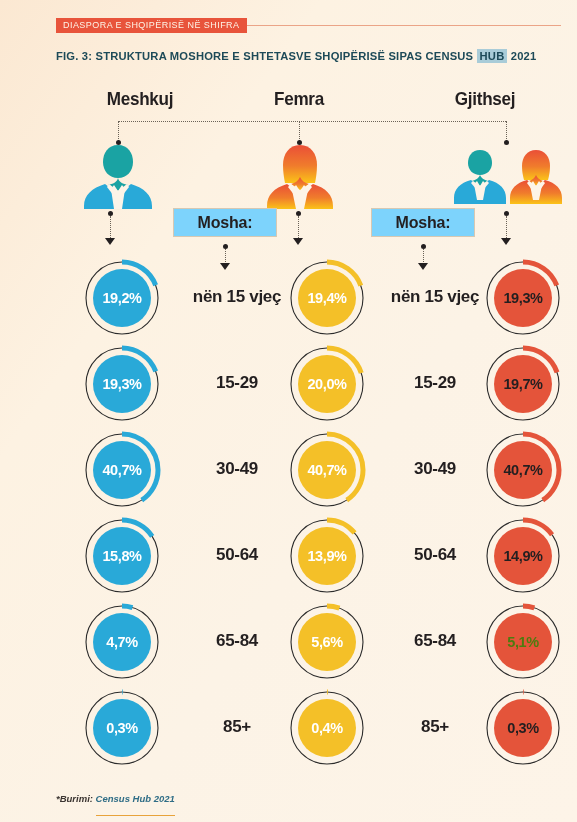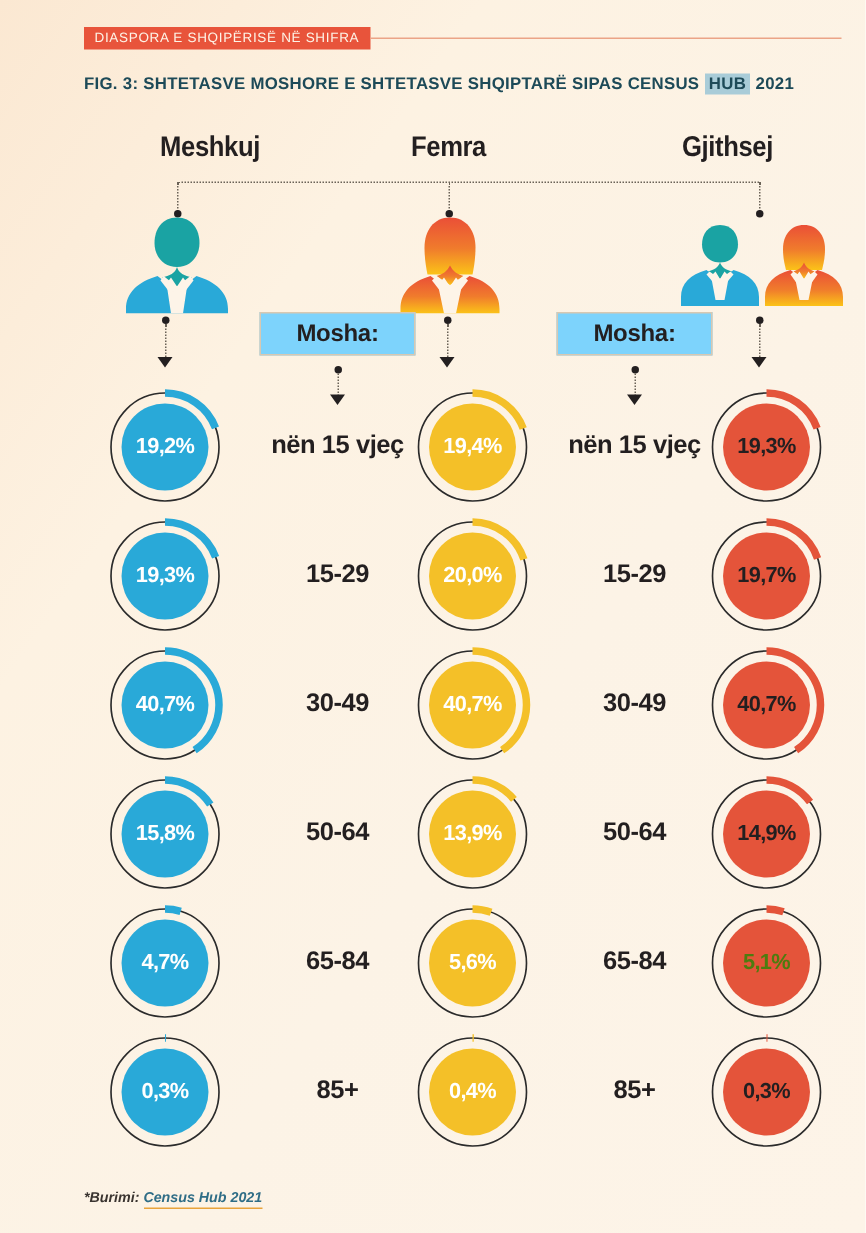--- a/index.html
+++ b/index.html
@@ -134,21 +134,21 @@
     font-weight: bold;
     color: #231f20;
     letter-spacing: -.2px;
   }
   .mosha-box.m1 { left: 173px; }
   .mosha-box.m2 { left: 371px; }
 
   
   .row {
     position: absolute;
-    left: 0; width: 464px; height: 85px;
+    left: 12px; width: 464px; height: 85px;
   }
 
   .donut {
     position: absolute;
     width: 84px; height: 84px;
   }
   .donut svg { display: block; }
   .donut .val {
     position: absolute;
     left: 0; top: 0;
@@ -182,33 +182,33 @@
     position: absolute;
     left: 56px; top: 793px;
     font-size: 9.5px;
     font-style: italic;
     font-weight: bold;
     color: #3a3430;
   }
   .source .lnk {
     color: #2f6d86;
     border-bottom: 1px solid #e8a33b;
-    padding-bottom: 1px;
+    padding-bottom: 11px;
   }
 </style>
 </head>
 <body>
 
 <div class="kicker-row">
   <span class="kicker">DIASPORA E SHQIPËRISË NË SHIFRA</span>
   <span class="kicker-line"></span>
 </div>
 
 <div class="fig-title">
-  <span>FIG. 3: SHTETASVE MOSHORE E SHTETASVE SHQIPTARË SIPAS CENSUS </span><span class="hl">HUB</span><span> 2021</span>
+  <span>FIG. 3: STRUKTURA MOSHORE E SHTETASVE SHQIPËRISË SIPAS CENSUS </span><span class="hl">HUB</span><span> 2021</span>
 </div>
 
 <div class="col-head c1">Meshkuj</div>
 <div class="col-head c2">Femra</div>
 <div class="col-head c3">Gjithsej</div>
 
 <div class="hrule"></div>
 <div class="vdrop d1"></div>
 <div class="vdrop d2"></div>
 <div class="vdrop d3"></div>

